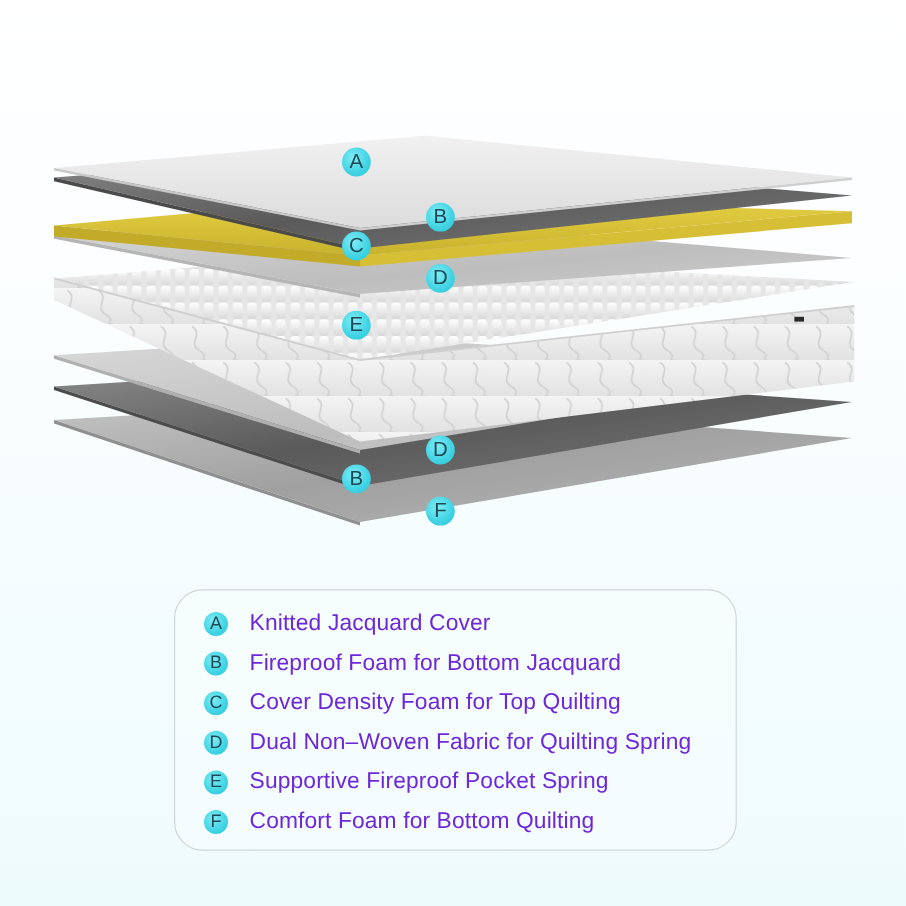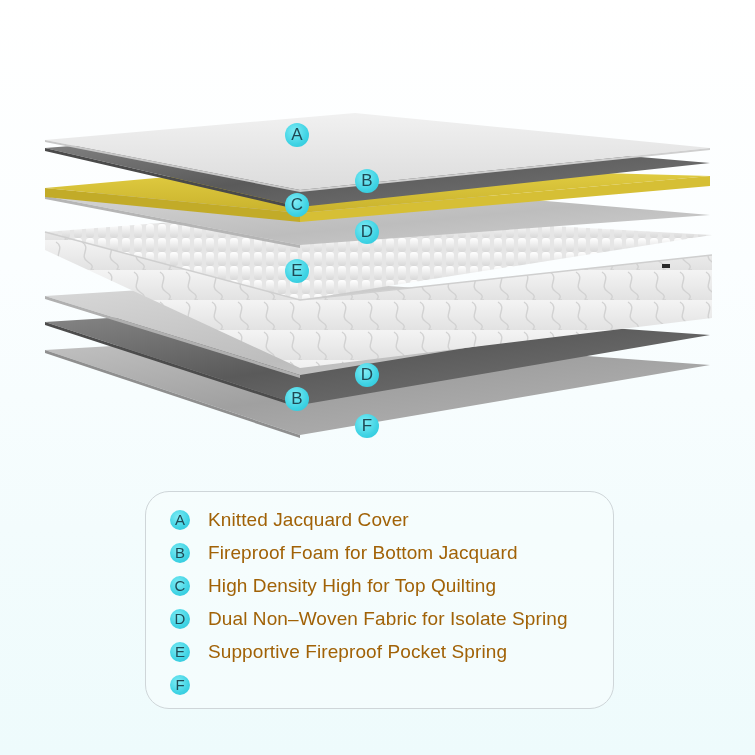--- a/index.html
+++ b/index.html
@@ -21,21 +21,21 @@
     background: rgba(246, 253, 254, 0.6);
   }
   .legend-row {
     position: absolute; left: 24px; height: 26px; display: flex; align-items: center;
   }
   .legend-row .lbadge {
     width: 20px; height: 20px; border-radius: 50%;
     background: radial-gradient(circle at 40% 35%, #7fecf5 0%, #3fd3e4 60%, #2cc4d8 100%);
     color: #1f4a55; font-size: 15px; line-height: 20px; text-align: center; margin-right: 18px;
   }
-  .legend-row .ltext { color: #a16207; font-size: 19px; letter-spacing: 0.1px; }
+  .legend-row .ltext { color: #6d28d9; font-size: 19px; letter-spacing: 0.1px; }
 </style>
 </head>
 <body>
 
 <div id="scene">
   <svg width="755" height="470" viewBox="0 0 755 470">
     <defs>
       <linearGradient id="gA" x1="0" y1="0" x2="0" y2="1">
         <stop offset="0" stop-color="#f1f1f1"></stop>
           <stop offset="1" stop-color="#dcdcdc"></stop>
@@ -140,26 +140,27 @@
   <div class="legend-row" style="top:15px;">
     <span class="lbadge">A</span>
     <span class="ltext">Knitted Jacquard Cover</span>
   </div>
   <div class="legend-row" style="top:48px;">
     <span class="lbadge">B</span>
     <span class="ltext">Fireproof Foam for Bottom Jacquard</span>
   </div>
   <div class="legend-row" style="top:81px;">
     <span class="lbadge">C</span>
-    <span class="ltext">High Density High for Top Quilting</span>
+    <span class="ltext">Cover Density Foam for Top Quilting</span>
   </div>
   <div class="legend-row" style="top:114px;">
     <span class="lbadge">D</span>
-    <span class="ltext">Dual Non–Woven Fabric for Isolate Spring</span>
+    <span class="ltext">Dual Non–Woven Fabric for Quilting Spring</span>
   </div>
   <div class="legend-row" style="top:147px;">
     <span class="lbadge">E</span>
     <span class="ltext">Supportive Fireproof Pocket Spring</span>
   </div>
   <div class="legend-row" style="top:180px;">
     <span class="lbadge">F</span>
+    <span class="ltext">Comfort Foam for Bottom Quilting</span>
   </div>
 </div>
 
 </body></html>

